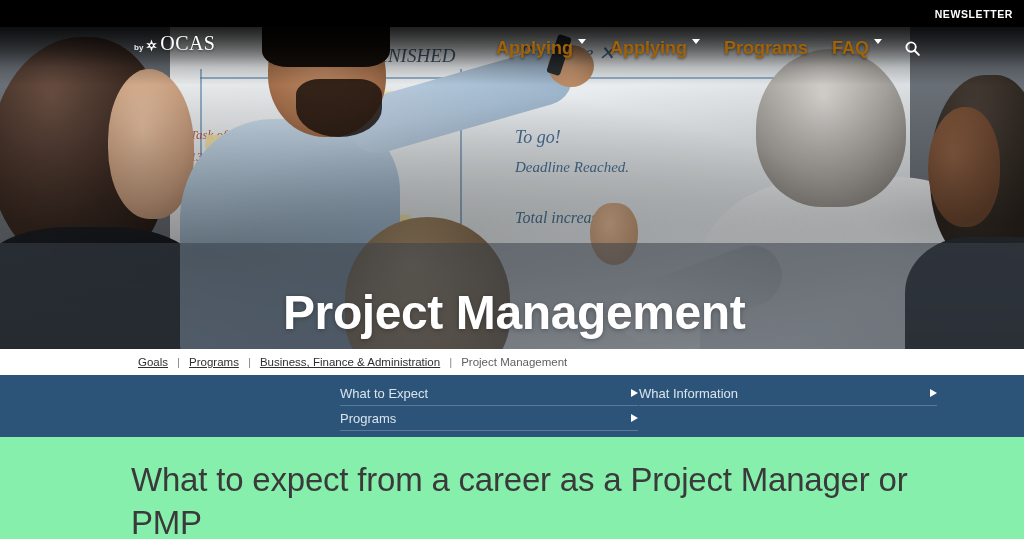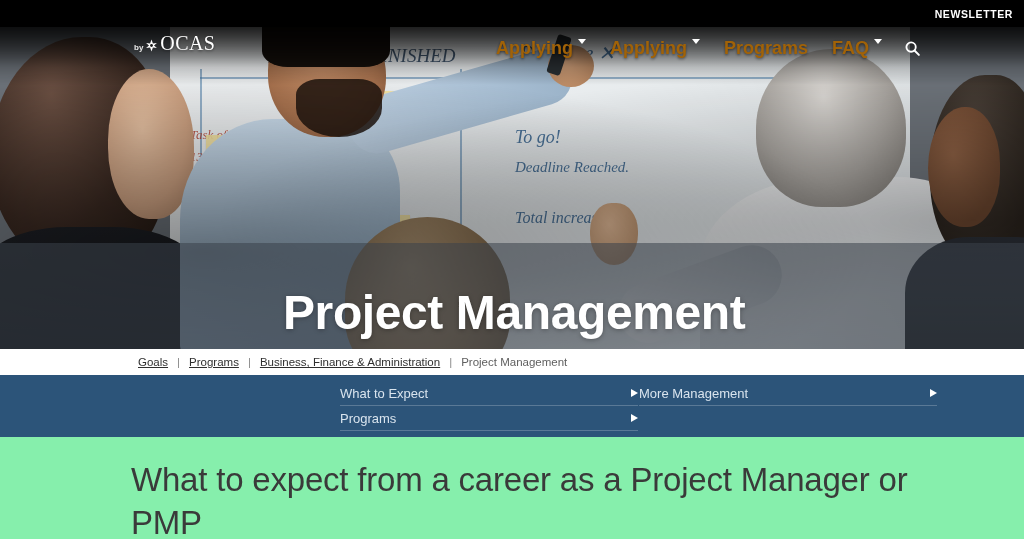--- a/index.html
+++ b/index.html
@@ -502,21 +502,21 @@
           <span class="otp-arrow"></span>
         </div>
         <div class="otp-row">
           <span class="otp-row-text">Programs</span>
           <span class="otp-arrow"></span>
         </div>
       </div>
 
       <div class="otp-col second">
         <div class="otp-row">
-          <span class="otp-row-text">More Management</span>
+          <span class="otp-row-text">What Information</span>
           <span class="otp-arrow"></span>
         </div>
         <div class="otp-row blank">
           <span class="otp-row-text"></span>
         </div>
       </div>
     </div>
   </div>
 
   <div class="content">

